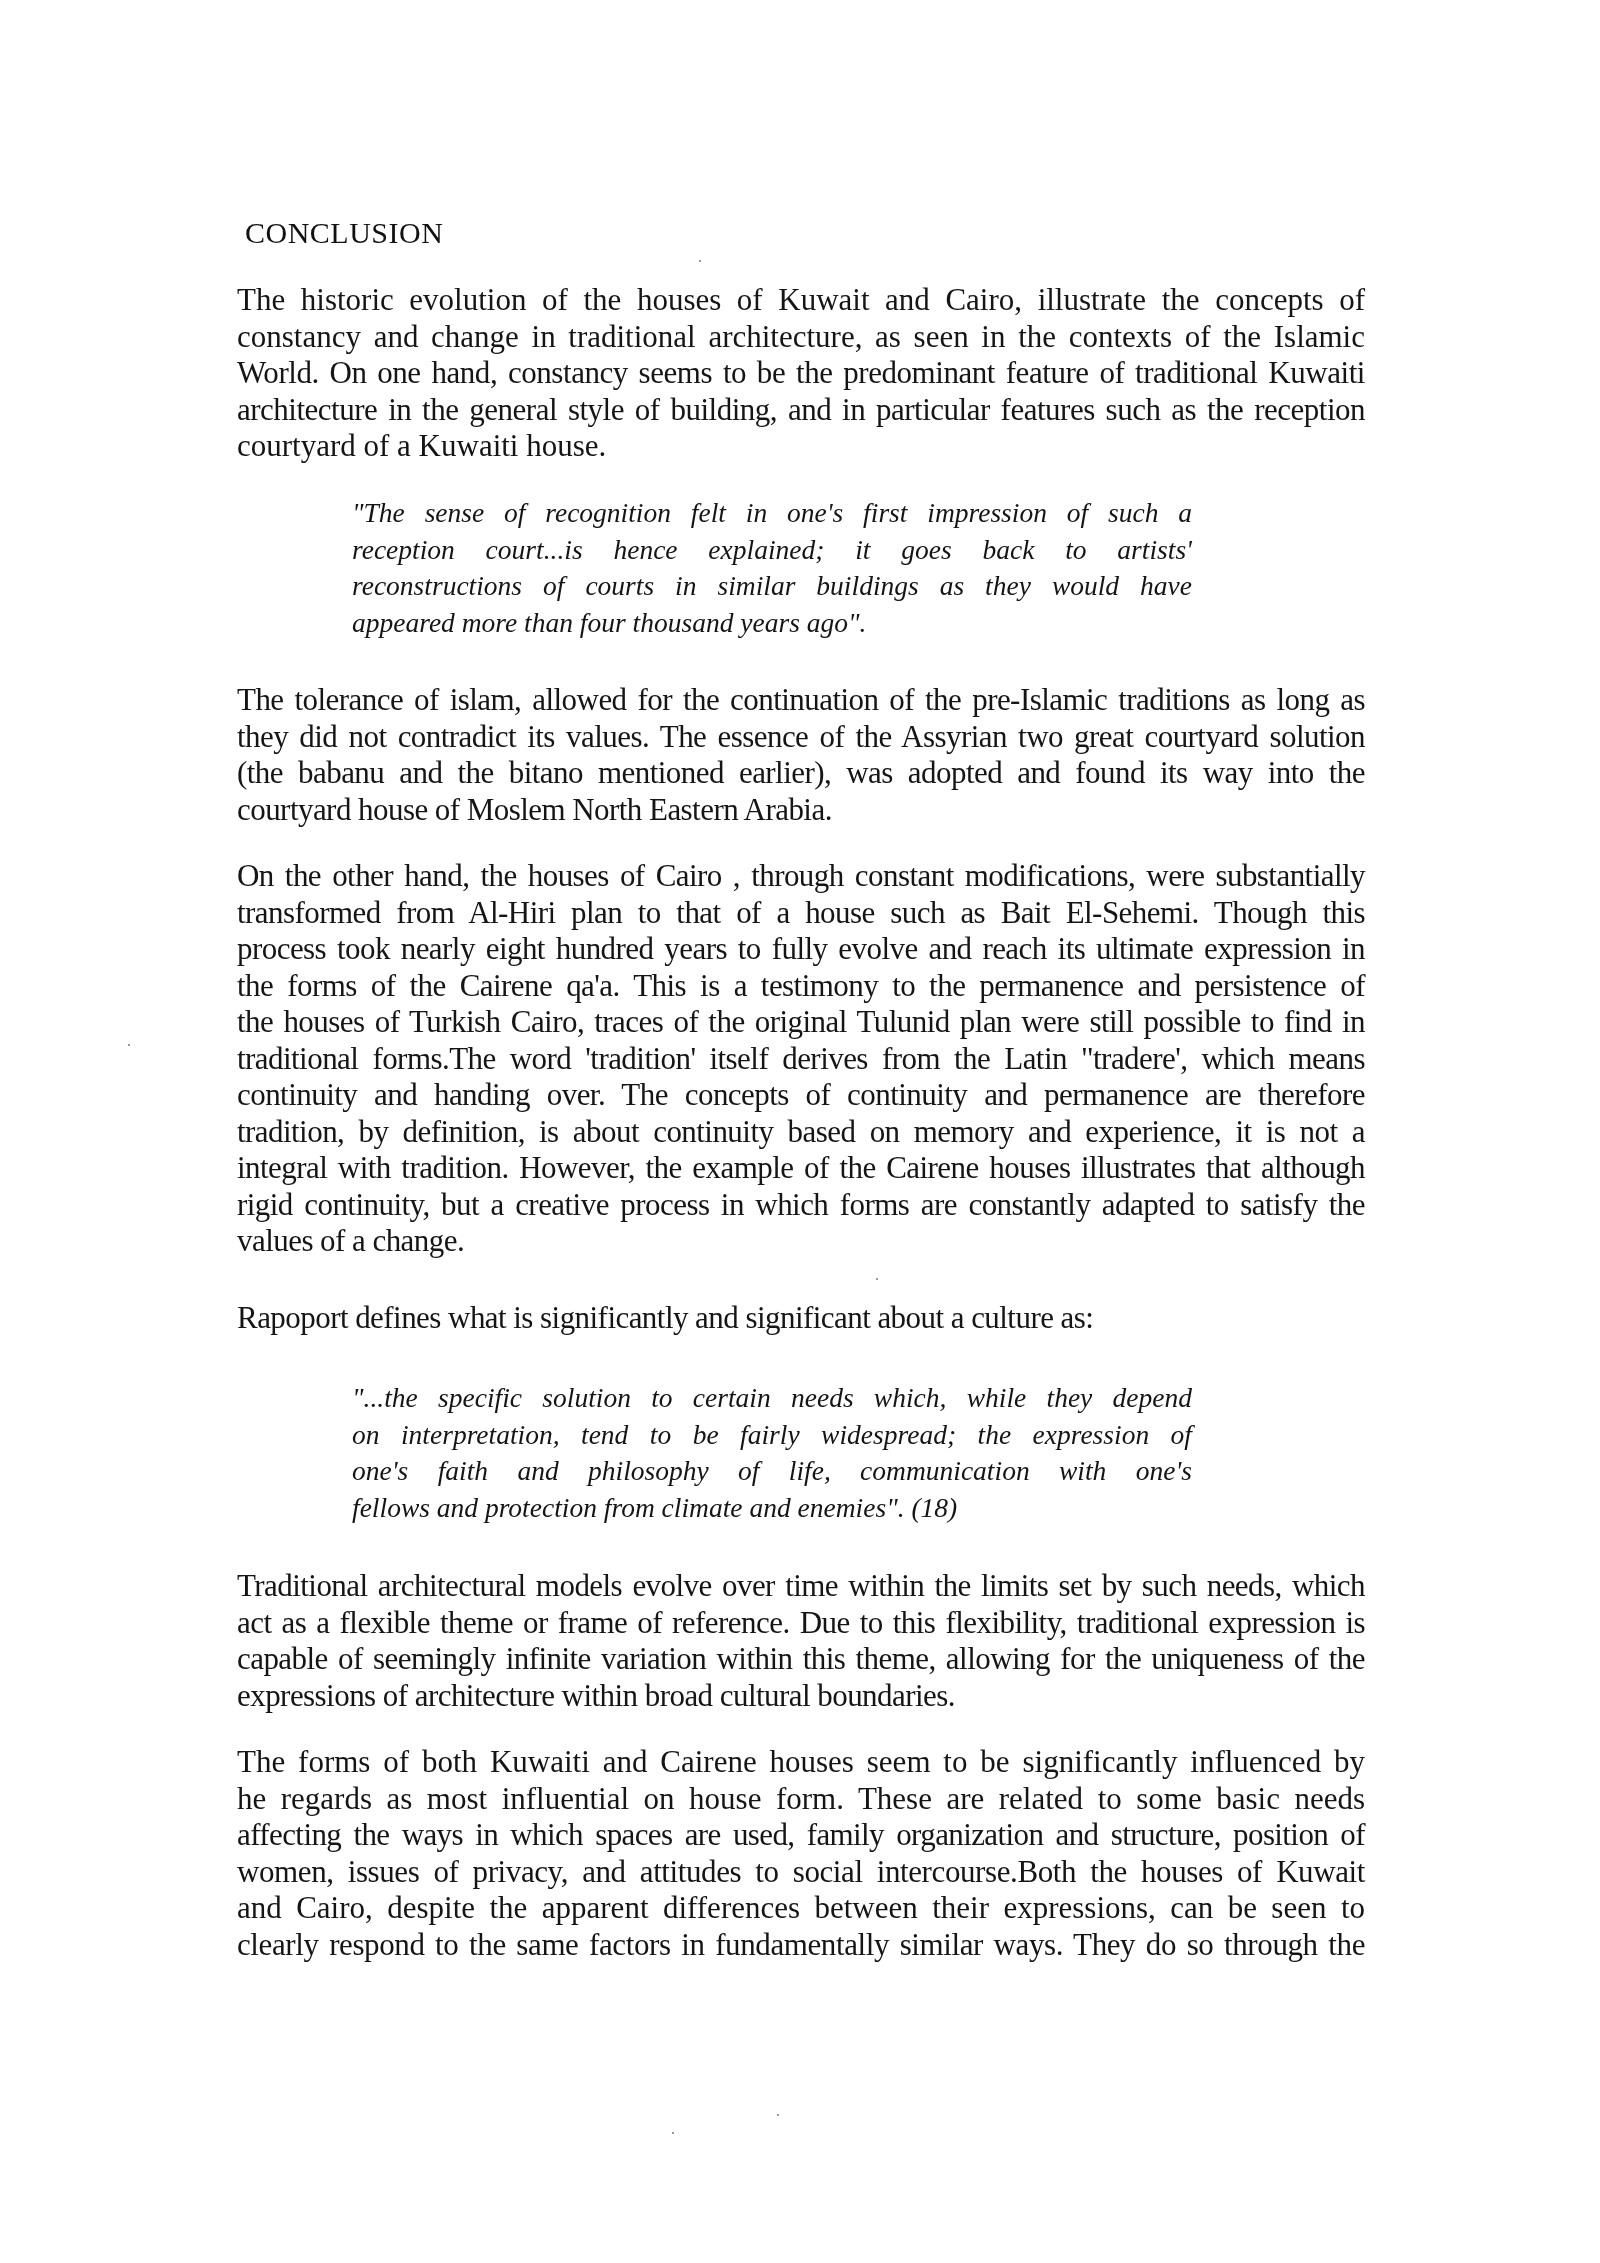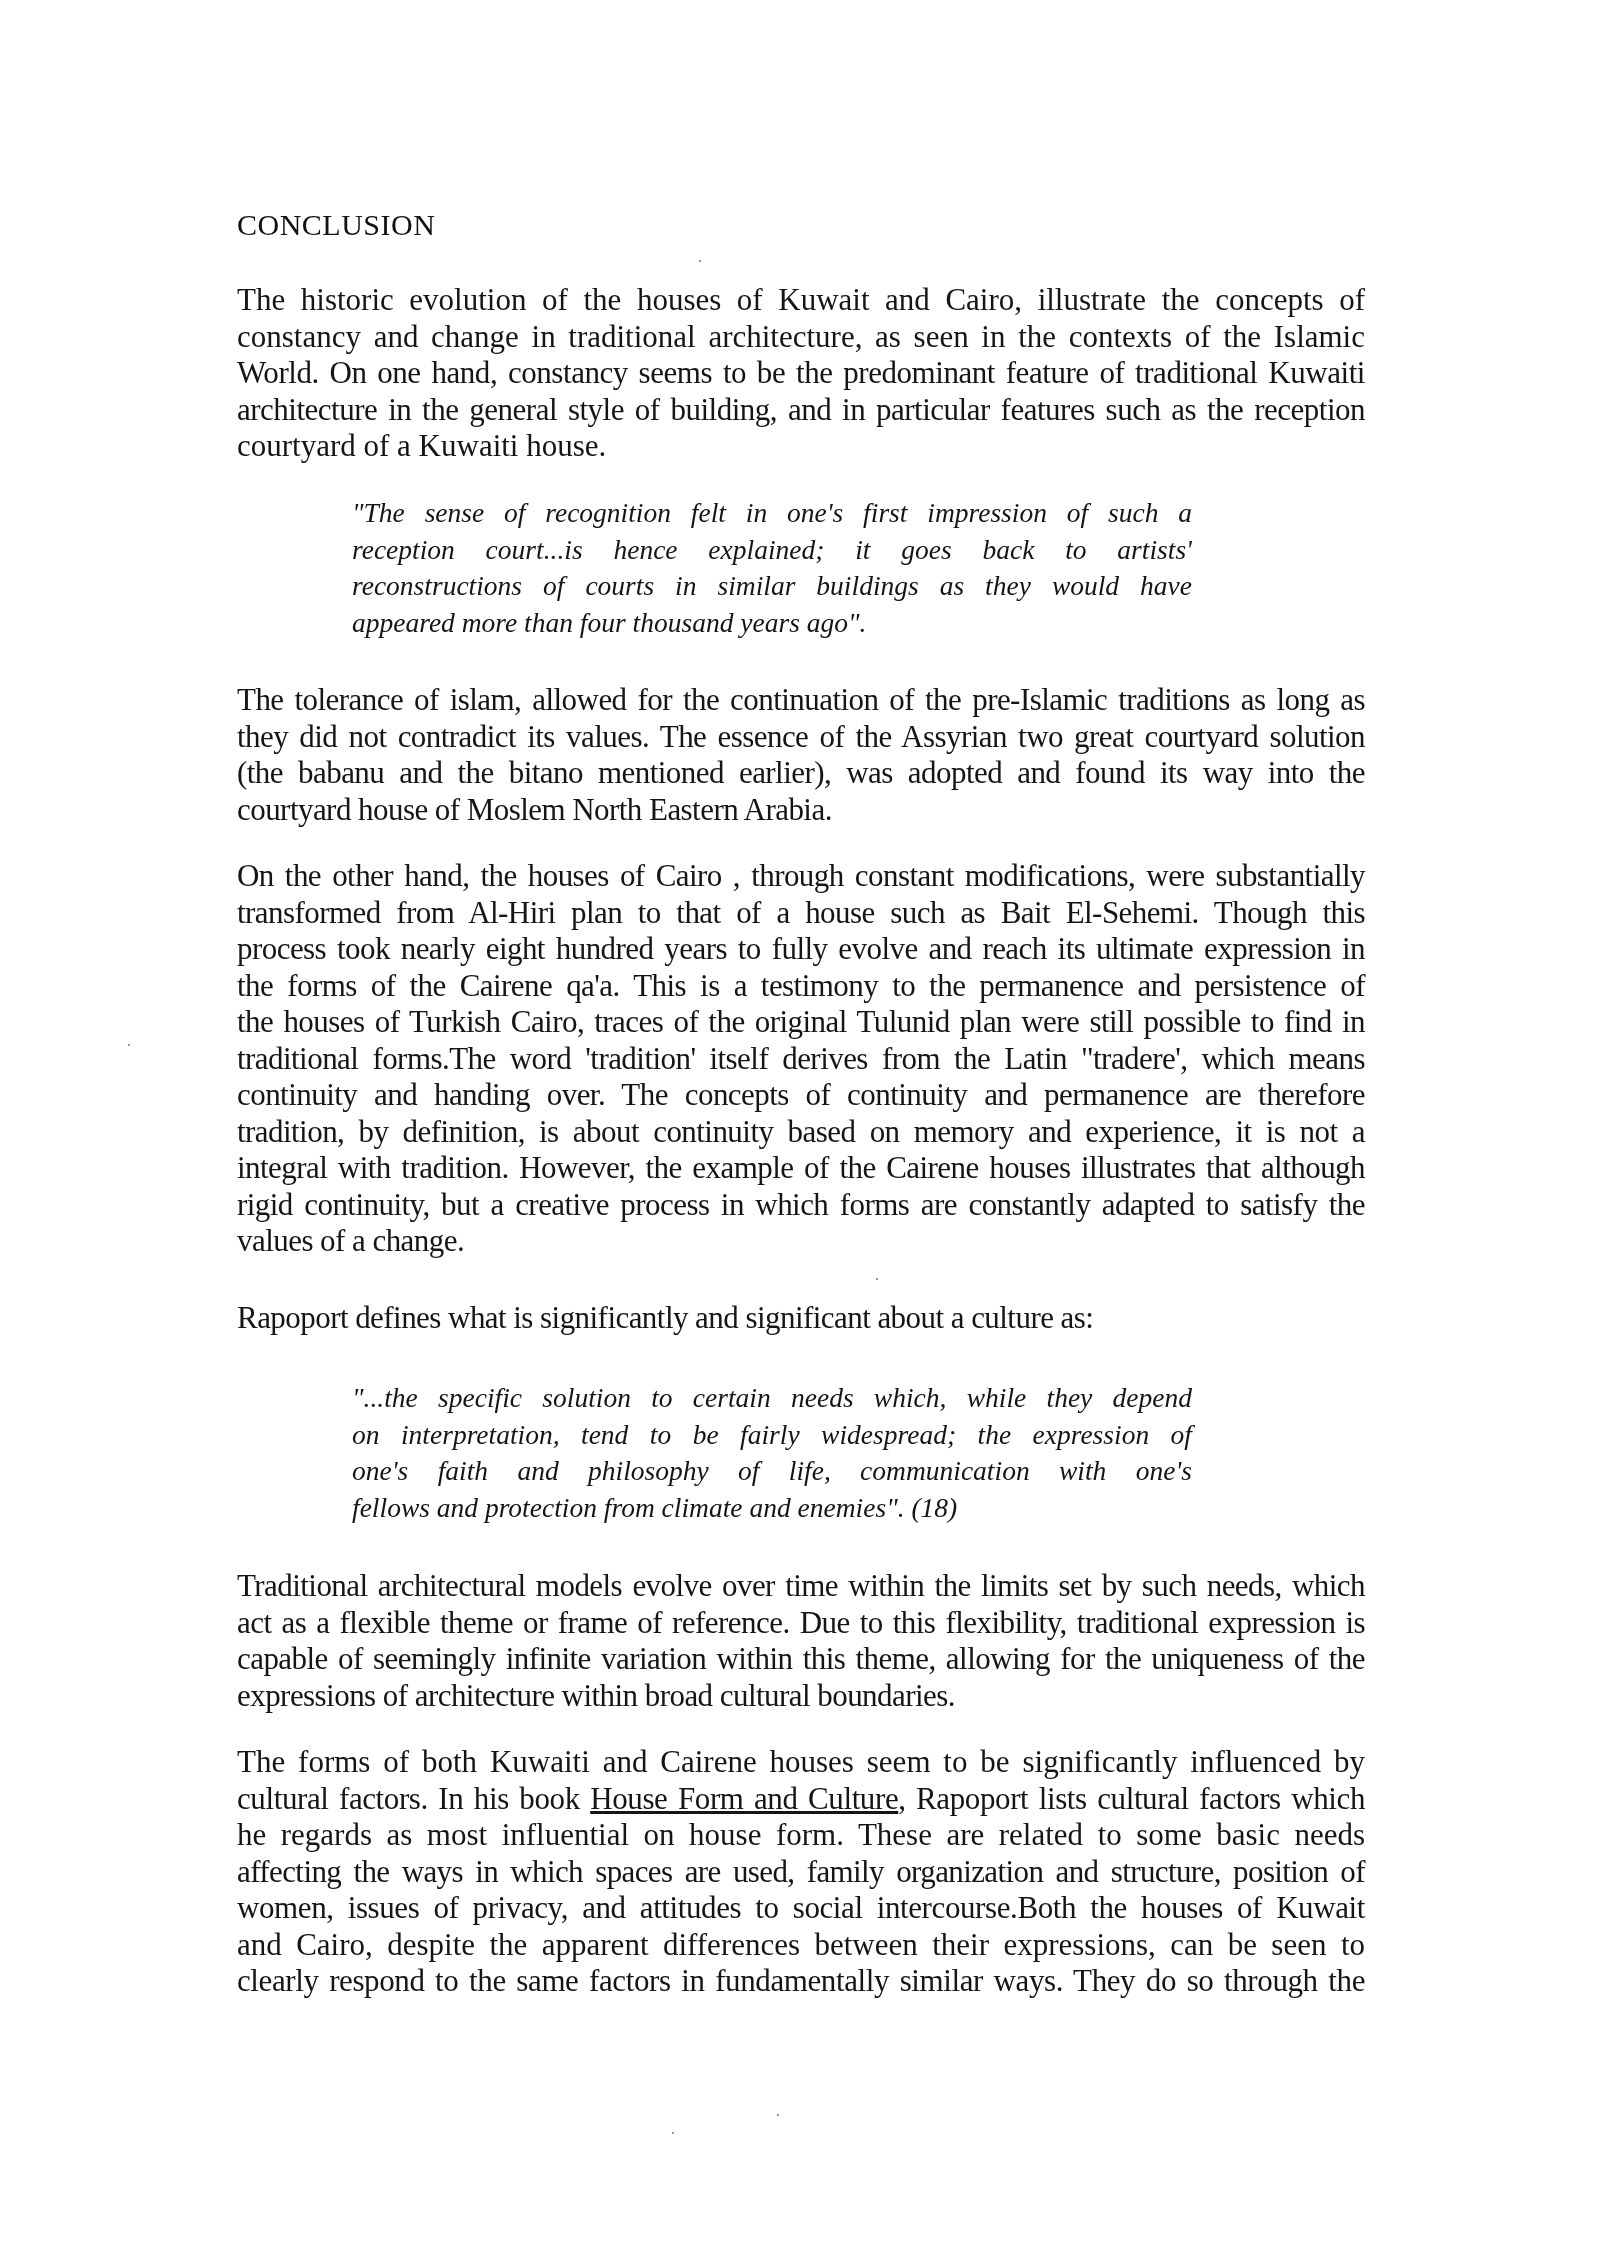--- a/index.html
+++ b/index.html
@@ -20,21 +20,21 @@
     left: 0; top: 0;
     width: 1600px; height: 2263px;
     background: #ffffff;
   }
   .heading {
     position: absolute;
     left: 237px;
     top: 208px;
     font-size: 30px;
     letter-spacing: 0.5px;
-    margin: 0;
+    margin: 8px;
     font-weight: normal;
     color: #111;
   }
   .para {
     position: absolute;
     left: 237px;
     width: 1128px;
     margin: 0;
     font-size: 31px;
     line-height: 36.5px;
@@ -136,21 +136,20 @@
 
   <p class="para condensed" style="top:1568px;">
     <span class="ln">Traditional architectural models evolve over time within the limits set by such needs, which</span>
     <span class="ln">act as a flexible theme or frame of reference. Due to this flexibility, traditional expression is</span>
     <span class="ln">capable of seemingly infinite variation within this theme, allowing for the uniqueness of the</span>
     <span class="ln last">expressions of architecture within broad cultural boundaries.</span>
   </p>
 
   <p class="para" style="top:1744px;">
     <span class="ln">The forms of both Kuwaiti and Cairene houses seem to be significantly influenced by</span>
-    <span class="ln" style="letter-spacing:-0.4px"><span>cultural factors. In his book </span><span class="book-title">House Form and Culture</span><span>, Rapoport lists cultural factors which</span></span>
     <span class="ln">he regards as most influential on house form. These are related to some basic needs</span>
     <span class="ln" style="letter-spacing:-0.6px">affecting the ways in which spaces are used, family organization and structure, position of</span>
     <span class="ln" style="letter-spacing:-0.4px">women, issues of privacy, and attitudes to social intercourse.Both the houses of Kuwait</span>
     <span class="ln">and Cairo, despite the apparent differences between their expressions, can be seen to</span>
     <span class="ln" style="letter-spacing:-0.4px">clearly respond to the same factors in fundamentally similar ways. They do so through the</span>
   </p>
 
   <span class="speck" style="left:128px; top:1044px;"></span>
   <span class="speck" style="left:672px; top:2132px;"></span>
   <span class="speck" style="left:777px; top:2114px;"></span>

